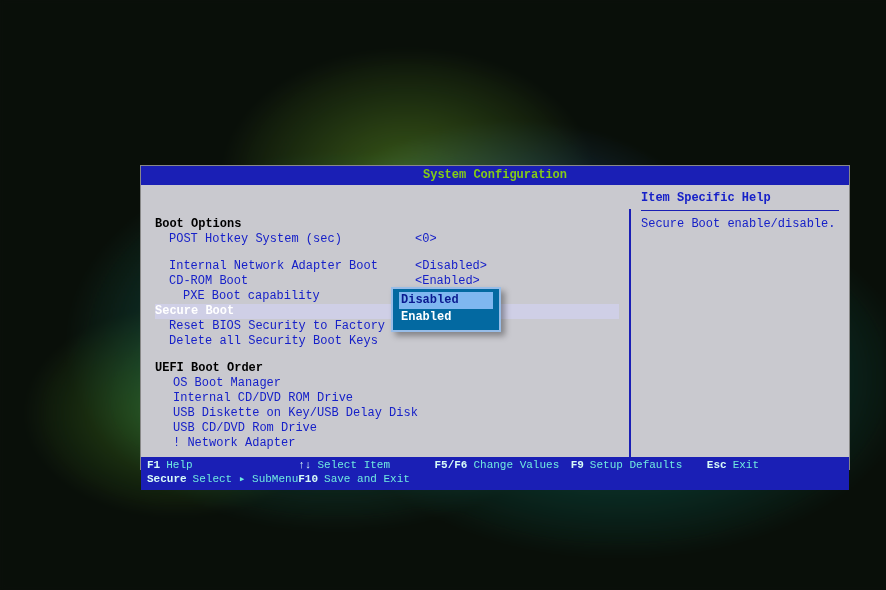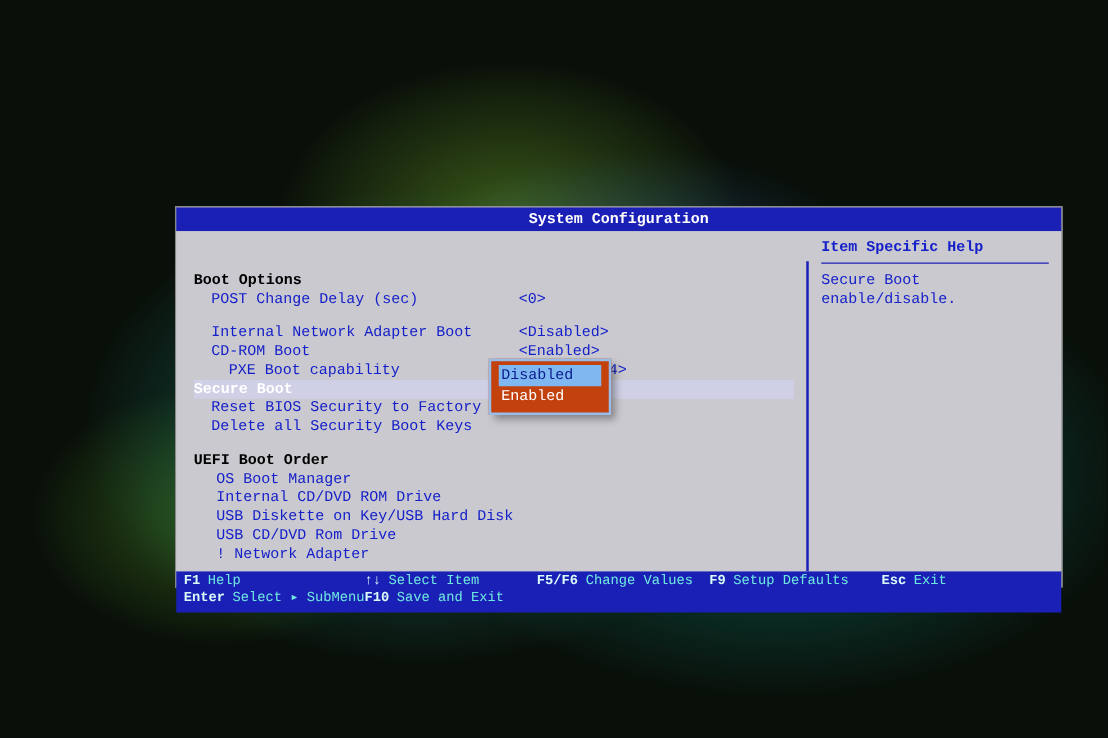--- a/index.html
+++ b/index.html
@@ -29,42 +29,42 @@
     height: 305px;
     background: #c9c9cf;
     border: 1px solid #888;
     display: flex;
     flex-direction: column;
     font-size: 12px;
     line-height: 1.25;
   }
   .bios-titlebar {
     background: #1a1fb5;
-    color: #ffffff;
+    color: #84cc16;
     font-weight: bold;
     text-align: center;
     padding: 2px 0;
     font-size: 12px;
   }
   .bios-body {
     flex: 1;
     display: flex;
     background: #c9c9cf;
     position: relative;
   }
   .bios-main {
     flex: 1;
     padding: 6px 10px 6px 14px;
     position: relative;
     color: #1620c8;
     border-right: 2px solid #1a1fb5;
     margin-top: 24px;
   }
   .bios-help {
-    width: 202px;
+    width: 218px;
     padding: 6px 10px;
     color: #1620c8;
   }
   .section-header {
     color: #000;
     font-weight: bold;
     margin-top: 2px;
   }
   .row {
     display: flex;
@@ -89,28 +89,28 @@
     border-bottom: 1px solid #1a1fb5;
     margin-bottom: 6px;
   }
   .help-text {
     color: #1620c8;
   }
   .popup {
     position: absolute;
     left: 250px;
     top: 78px;
-    width: 98px;
-    background: #c2410c;
+    width: 110px;
+    background: #0369a1;
     border: 2px solid #98bde8;
     padding: 3px 6px 4px 6px;
     color: #fff;
     z-index: 5;
     box-shadow: 4px 4px 6px rgba(0,0,0,0.35);
-    font-weight: normal;
+    font-weight: bold;
   }
   .popup .opt { padding: 1px 2px; }
   .popup .opt.selected {
     background: #7fb7f0;
     color: #0a1a90;
   }
   .footer {
     background: #1a1fb5;
     color: #6fe9e0;
     display: grid;
@@ -133,21 +133,21 @@
 <div class="bios-window">
   <div class="bios-titlebar">System Configuration</div>
 
   <div class="bios-body">
 
     <div class="bios-main">
 
       <div class="section-header">Boot Options</div>
 
       <div class="row">
-        <span class="label">POST Change Delay (sec)</span>
+        <span class="label">POST Hotkey System (sec)</span>
         <span class="value">&lt;0&gt;</span>
       </div>
 
       <div style="height:12px"></div>
 
       <div class="row">
         <span class="label">Internal Network Adapter Boot</span>
         <span class="value">&lt;Disabled&gt;</span>
       </div>
       <div class="row">
@@ -169,21 +169,21 @@
       </div>
       <div class="row plain">
         <span class="label" style="flex:1">Delete all Security Boot Keys</span>
       </div>
 
       <div style="height:10px"></div>
 
       <div class="section-header">UEFI Boot Order</div>
       <div class="boot-item">OS Boot Manager</div>
       <div class="boot-item">Internal CD/DVD ROM Drive</div>
-      <div class="boot-item">USB Diskette on Key/USB Hard Disk</div>
+      <div class="boot-item">USB Diskette on Key/USB Delay Disk</div>
       <div class="boot-item">USB CD/DVD Rom Drive</div>
       <div class="boot-item">! Network Adapter</div>
 
       <div class="popup">
         <div class="opt selected">Disabled</div>
         <div class="opt">Enabled</div>
       </div>
 
     </div>
 
@@ -193,16 +193,16 @@
     </div>
 
   </div>
 
   <div class="footer">
     <div class="cell"><span class="k">F1</span><span>Help</span></div>
     <div class="cell"><span class="k">↑↓</span><span>Select Item</span></div>
     <div class="cell"><span class="k">F5/F6</span><span>Change Values</span></div>
     <div class="cell"><span class="k">F9</span><span>Setup Defaults</span></div>
     <div class="cell"><span class="k">Esc</span><span>Exit</span></div>
-    <div class="cell"><span class="k">Enter</span><span>Select ▸ SubMenu</span></div>
+    <div class="cell"><span class="k">Secure</span><span>Select ▸ SubMenu</span></div>
     <div class="cell"><span class="k">F10</span><span>Save and Exit</span></div>
   </div>
 </div>
 
 </body></html>

